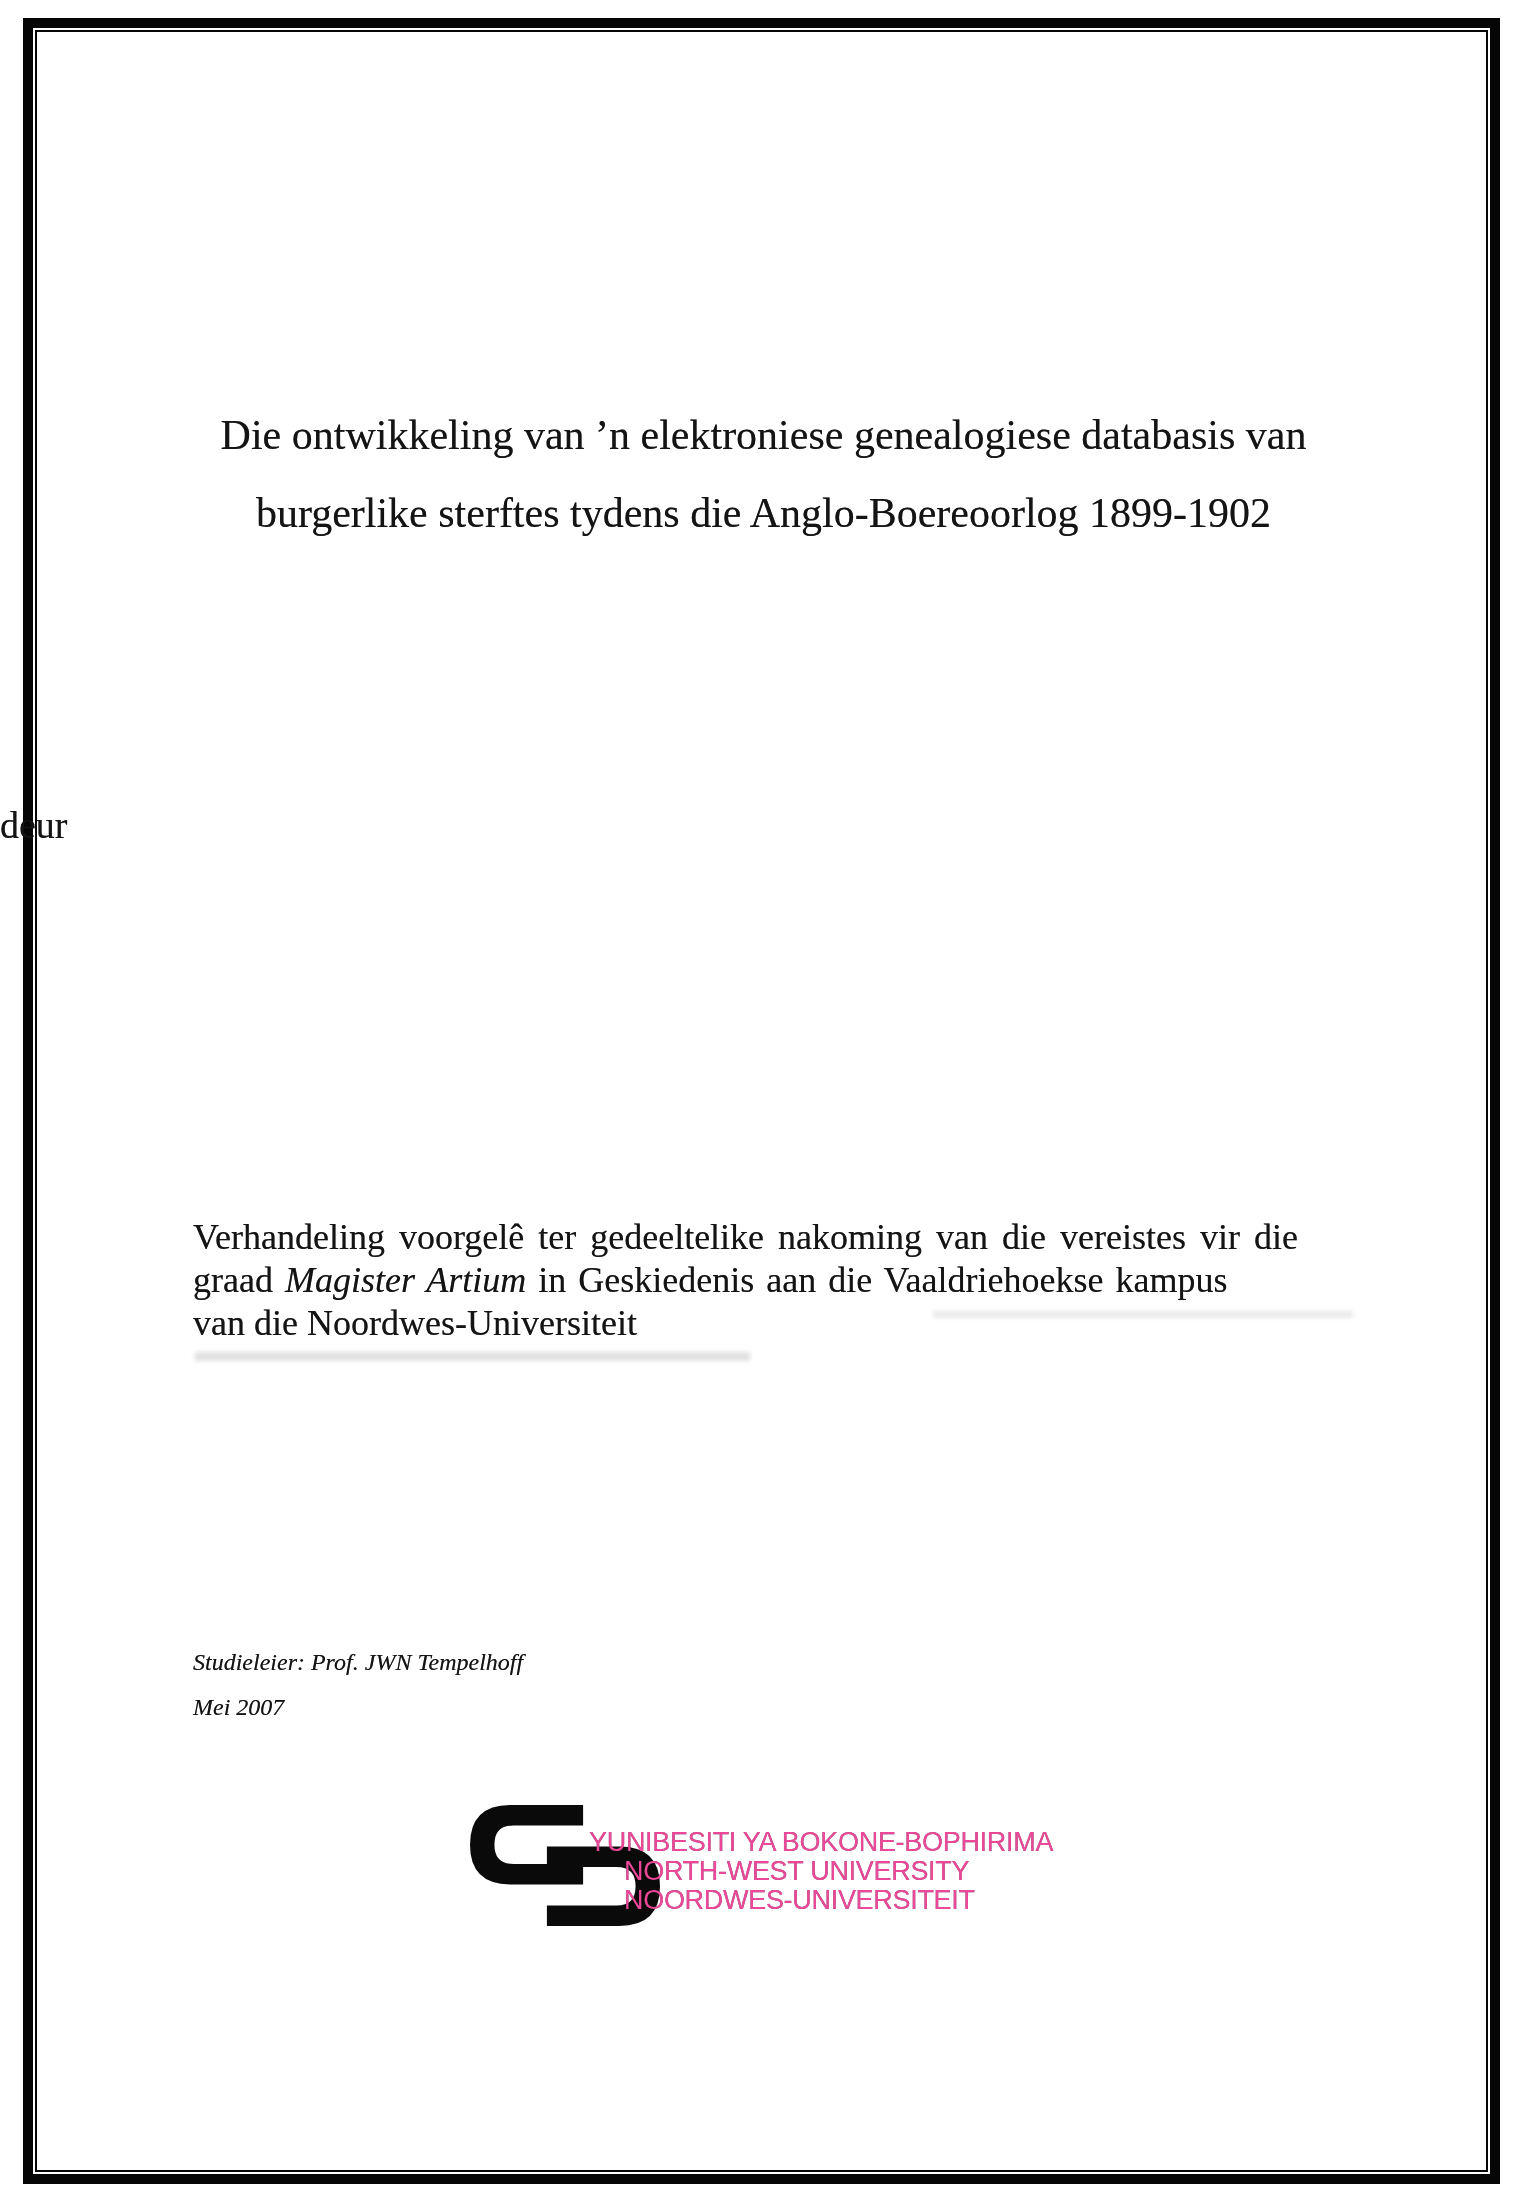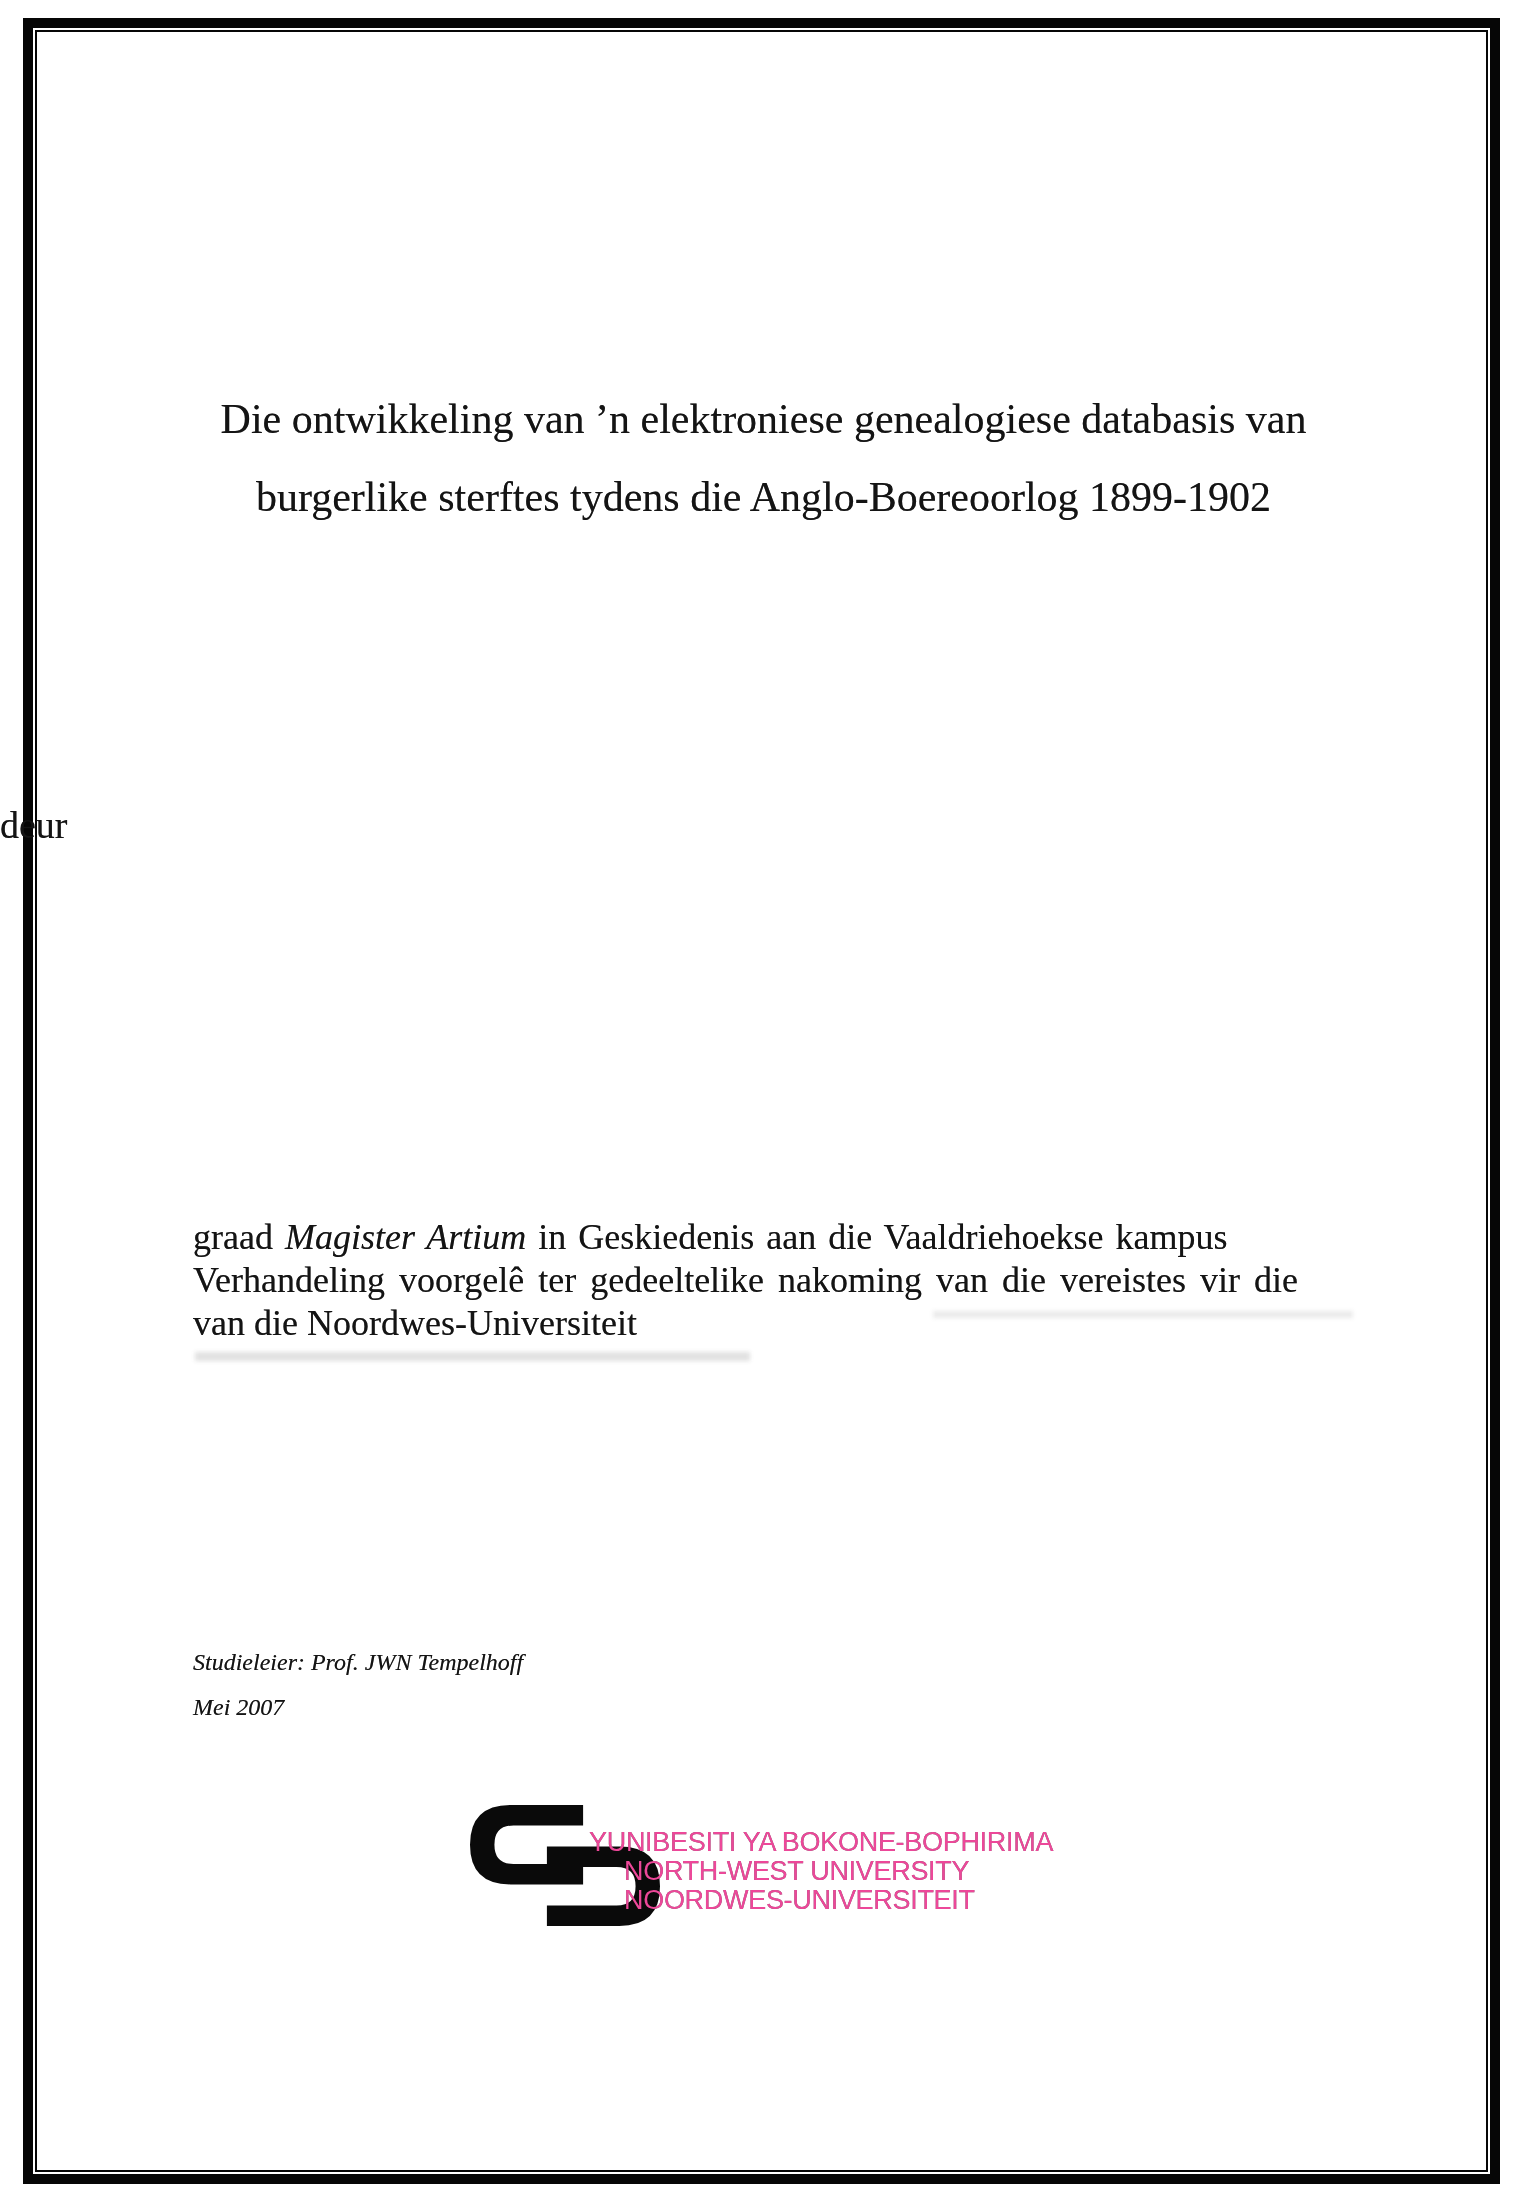--- a/index.html
+++ b/index.html
@@ -35,21 +35,21 @@
   }
   .ink {
     color: #141414;
     text-shadow: 0 0 0.6px rgba(0,0,0,0.55);
   }
   .title {
     position: absolute;
     left: 0;
     right: 0;
     top: 380px;
-    margin: 0;
+    margin: 16px;
     text-align: center;
     font-size: 42px;
     font-weight: normal;
     line-height: 78px;
   }
   .tline {
     display: block;
     white-space: nowrap;
   }
   .deur {
@@ -149,22 +149,22 @@
 
   <h1 class="title ink">
     <span class="tline">Die ontwikkeling van ’n elektroniese genealogiese databasis van</span>
     <span class="tline">burgerlike sterftes tydens die Anglo-Boereoorlog 1899-1902</span>
   </h1>
 
   <div class="deur ink">deur</div>
 
 
   <div class="statement ink">
+    <div class="st-line justify1">Verhandeling voorgelê ter gedeeltelike nakoming van die vereistes vir die</div>
     <div class="st-line spread2"><span>graad </span><em>Magister Artium</em><span> in Geskiedenis aan die Vaaldriehoekse kampus</span></div>
-    <div class="st-line justify1">Verhandeling voorgelê ter gedeeltelike nakoming van die vereistes vir die</div>
     <div class="st-line">van die Noordwes-Universiteit</div>
     <div class="smudge"></div>
     <div class="smudge2"></div>
   </div>
 
   <div class="supervisor ink">
     <div>Studieleier: Prof. JWN Tempelhoff</div>
     <div>Mei 2007</div>
   </div>
 

